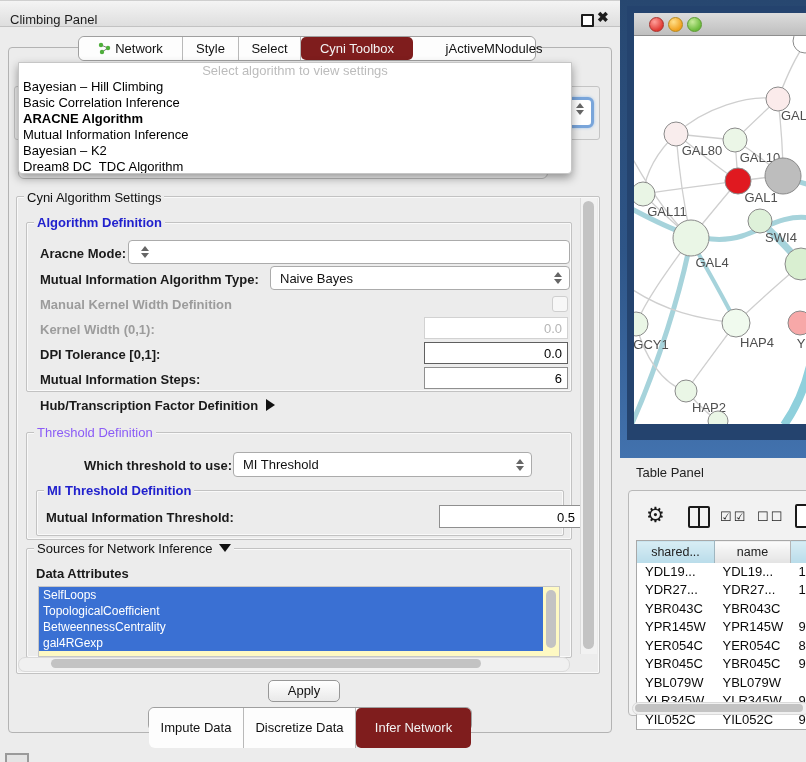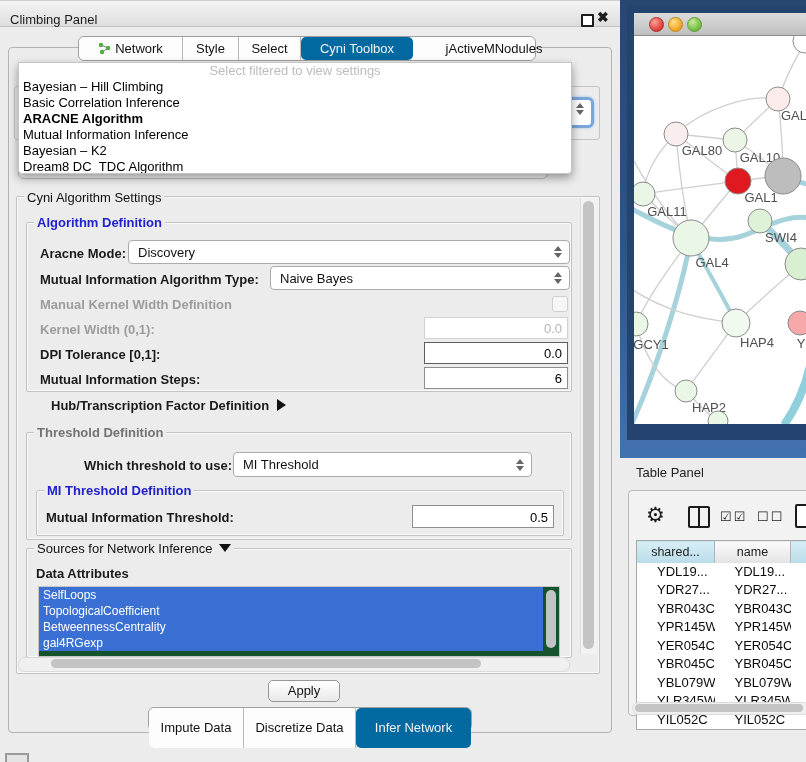--- a/index.html
+++ b/index.html
@@ -12,21 +12,21 @@
   .cp-title{left:10px;top:12px;font-size:13px;color:#1c1c1c;}
   .float-btn{left:581px;top:14px;width:9px;height:9px;border:2px solid #1c1c1c;border-radius:1px;background:#fff;}
   .close-btn{left:597px;top:9px;font-size:14px;font-weight:bold;color:#1c1c1c;}
   .cp-main{left:8px;top:47px;width:602px;height:684px;border:1px solid #b3b3b3;border-radius:4px;background:#ececec;}
   
   .cp-tabs{left:78px;top:36px;height:23px;display:flex;border:1px solid #9f9f9f;border-radius:6px;background:#fff;z-index:5;}
   .seg{height:23px;line-height:23px;text-align:center;font-size:13px;color:#111;border-right:1px solid #b9b9b9;
        display:flex;align-items:center;justify-content:center;gap:4px;box-sizing:border-box;background:#fdfdfd;}
   .seg:last-child{border-right:none;border-radius:0 6px 6px 0;}
   .seg:first-child{border-radius:6px 0 0 6px;}
-  .seg.sel{background:#0369a1;color:#f3f3f3;border-radius:5px;border-right:none;}
+  .seg.sel{background:#7f1d1d;color:#f3f3f3;border-radius:5px;border-right:none;}
   .cp-tabs .seg:nth-child(1){width:104px;} .cp-tabs .seg:nth-child(2){width:56px;}
   .cp-tabs .seg:nth-child(3){width:62px;} .cp-tabs .seg:nth-child(4){width:112px;}
   .cp-tabs .seg:nth-child(5){width:122px;padding-left:40px;}
   .bot-tabs{left:148px;top:707px;height:22px;display:flex;border:1px solid #9f9f9f;border-radius:6px;background:#fff;z-index:6;}
   .bot-tabs .seg{height:40px;line-height:22px;}
   .bot-tabs .seg:nth-child(1){width:95px;} .bot-tabs .seg:nth-child(2){width:112px;} .bot-tabs .seg:nth-child(3){width:115px;}
   
   .popup{left:18px;top:62px;width:552px;height:110px;background:#fff;border:1px solid #c6c6c6;
      border-radius:0 0 4px 4px;box-shadow:0 4px 10px rgba(0,0,0,.38);z-index:20;overflow:hidden;}
   .popup .ph{height:16px;line-height:16px;text-align:center;color:#bcbcbc;font-size:13px;}
@@ -36,37 +36,37 @@
   .ghost-group{left:14px;top:86px;width:584px;height:52px;border:1px solid #c4c4c4;border-radius:3px;z-index:1;}
   .focus-spin{left:566px;top:97px;width:22px;height:25px;background:#fff;border:3px solid #79a5da;border-radius:6px;z-index:2;
       box-shadow:0 0 3px #9cc0e8;}
   .ghost-combo{left:18px;top:150px;width:530px;height:29px;background:#f7f7f7;border:1px solid #bdbdbd;border-radius:6px;
       z-index:1;font-size:13px;color:#ababab;line-height:29px;padding-left:12px;box-sizing:border-box;}
   
   .grp{border:1px solid #c2c2c2;border-radius:2px;box-shadow:inset 0 0 0 1px rgba(255,255,255,.7);}
   .grp-lbl{font-size:13px;background:#ececec;padding:0 3px;z-index:3;}
   .lbl{font-size:13px;font-weight:bold;color:#1a1a1a;}
   .lbl.dis{color:#9c9c9c;}
-  .blue{color:#2121cd;font-weight:bold;} .green{color:#737373;font-weight:bold;}
+  .blue{color:#2121cd;font-weight:bold;} .green{color:#8b5cf6;font-weight:normal;}
   .combo{background:#fff;border:1px solid #ababab;border-radius:4px;font-size:13px;color:#111;
      display:flex;align-items:center;padding-left:9px;box-sizing:border-box;}
   .combo .flex{flex:1;}
   .spin{width:14px;margin-right:4px;display:flex;flex-direction:column;align-items:center;gap:2px;}
   .spin i{width:0;height:0;border-left:4px solid transparent;border-right:4px solid transparent;}
   .spin i.up{border-bottom:5px solid #666;} .spin i.dn{border-top:5px solid #666;}
   .field{background:#fff;font-size:13px;text-align:right;padding-right:5px;box-sizing:border-box;display:block;}
   .field.dis{border:1px solid #d2d2d2;color:#b5b5b5;}
   .field.hot{border:1px solid #5f5f5f;color:#000;}
   .field.nrm{border:1px solid #8f8f8f;color:#000;}
   .chk{width:14px;height:14px;border:1px solid #cfcfcf;border-radius:3px;background:#f7f7f7;}
   .tri-r{display:inline-block;width:0;height:0;border-top:6px solid transparent;border-bottom:6px solid transparent;
       border-left:9px solid #111;margin-left:8px;vertical-align:-1px;}
   .tri-d{display:inline-block;width:0;height:0;border-left:6px solid transparent;border-right:6px solid transparent;
       border-top:8px solid #111;margin-left:6px;vertical-align:1px;}
-  .attr-list{background:#14532d;border:1px solid #c6c6c6;overflow:hidden;}
+  .attr-list{background:#fef9c3;border:1px solid #c6c6c6;overflow:hidden;}
   .attr-list .it{height:16px;line-height:16px;background:#3a70d3;color:#fff;font-size:12px;padding-left:4px;
       margin-right:16px;}
   .sb-v{background:#f2f2f2;border-left:1px solid #dcdcdc;}
   .sb-h{background:#f0f0f0;border:1px solid #dadada;border-radius:7px;}
   .thumb{background:#c3c3c3;border-radius:6px;position:absolute;}
   .btn{background:linear-gradient(#ffffff,#e9e9e9);border:1px solid #979797;border-radius:5px;
       font-size:13px;color:#111;text-align:center;}
   
   .desktop{left:620px;top:0;width:186px;height:458px;background:linear-gradient(#274770,#2e5587 55%,#4272ae);}
   .net-win{left:627px;top:6px;width:200px;height:434px;border:7px solid #24436e;border-bottom-width:16px;
@@ -83,21 +83,21 @@
   .gear{left:646px;top:503px;font-size:21px;color:#1a1a1a;}
   .colicon{left:688px;top:506px;width:18px;height:18px;border:2px solid #1a1a1a;border-radius:2px;}
   .colicon:before{content:"";position:absolute;left:8px;top:0;width:2px;height:18px;background:#1a1a1a;}
   .ckpair{top:509px;font-size:13px;color:#1a1a1a;letter-spacing:2px;}
   .docicon{left:795px;top:504px;width:16px;height:20px;border:2px solid #1a1a1a;border-radius:2px;background:#fff;}
   .tbl{left:636px;top:540px;width:178px;border:1px solid #a8a8a8;background:#fff;border-collapse:collapse;
       font-size:12.5px;table-layout:fixed;}
   .tbl th{height:22px;font-weight:normal;color:#222;border-right:1px solid #9fb6c0;box-sizing:border-box;}
   .tbl th.hl{background:linear-gradient(#d8edf5,#b9dcea);}
   .tbl th.gy{background:linear-gradient(#fbfbfb,#e3e3e3);border-right:1px solid #b5b5b5;}
-  .tbl td{height:16.5px;line-height:16.5px;padding-left:20px;color:#0b0b0b;font-size:13px;white-space:nowrap;overflow:hidden;}
+  .tbl td{height:16.5px;line-height:16.5px;padding-left:8px;color:#0b0b0b;font-size:13px;white-space:nowrap;overflow:hidden;}
   .tbl col:nth-child(1){width:78px;} .tbl col:nth-child(2){width:76px;} .tbl col:nth-child(3){width:60px;}
   .tp-hsb{left:632px;top:702px;width:176px;height:11px;z-index:4;}
   .corner-box{left:5px;top:753px;width:20px;height:9px;border:2px solid #9a9a9a;background:#e4e4e4;}
   .top-tick{left:3px;top:0;width:2px;height:7px;background:#8a8a8a;}
   svg text{font-family:"Liberation Sans",sans-serif;}
 </style>
 </head>
 <body>
 
 <div class="root">
@@ -145,21 +145,20 @@
     </div>
 
   <div class="abs grp" style="left:16px;top:196px;width:582px;height:476px;"></div>
   <div class="abs grp-lbl" style="left:24px;top:190px;color:#111;">Cyni Algorithm Settings</div>
 
   <div class="abs grp" style="left:26px;top:222px;width:544px;height:168px;"></div>
   <div class="abs grp-lbl blue" style="left:34px;top:215px;">Algorithm Definition</div>
 
   <div class="abs lbl" style="left:40px;top:246px;">Aracne Mode:</div>
   <div class="abs combo" style="left:128px;top:240px;width:442px;height:24px;">
-    <span class="flex">Discovery</span>
     <span class="spin">
         <i class="up"></i>
         <i class="dn"></i>
       </span>
   </div>
 
   <div class="abs lbl" style="left:40px;top:272px;">Mutual Information Algorithm Type:</div>
   <div class="abs combo" style="left:270px;top:266px;width:300px;height:24px;">
     <span class="flex">Naive Bayes</span>
     <span class="spin">
@@ -173,38 +172,38 @@
 
   <div class="abs lbl dis" style="left:40px;top:322px;">Kernel Width (0,1):</div>
   <div class="abs field dis" style="left:424px;top:317px;width:144px;height:22px;line-height:22px;">0.0</div>
 
   <div class="abs lbl" style="left:40px;top:347px;">DPI Tolerance [0,1]:</div>
   <div class="abs field hot" style="left:424px;top:342px;width:144px;height:22px;line-height:22px;">0.0</div>
 
   <div class="abs lbl" style="left:40px;top:372px;">Mutual Information Steps:</div>
   <div class="abs field nrm" style="left:424px;top:367px;width:144px;height:22px;line-height:22px;">6</div>
 
-  <div class="abs lbl" style="left:40px;top:398px;margin-left:11px;"><span>Hub/Transcription Factor Definition</span><span class="tri-r"></span></div>
+  <div class="abs lbl" style="left:40px;top:398px;"><span>Hub/Transcription Factor Definition</span><span class="tri-r"></span></div>
 
   <div class="abs grp" style="left:26px;top:432px;width:544px;height:106px;"></div>
   <div class="abs grp-lbl green" style="left:34px;top:425px;">Threshold Definition</div>
 
   <div class="abs lbl" style="left:84px;top:458px;">Which threshold to use:</div>
   <div class="abs combo" style="left:233px;top:452px;width:299px;height:25px;">
     <span class="flex">MI Threshold</span>
     <span class="spin">
         <i class="up"></i>
         <i class="dn"></i>
       </span>
   </div>
 
   <div class="abs grp" style="left:36px;top:490px;width:526px;height:44px;"></div>
   <div class="abs grp-lbl blue" style="left:44px;top:483px;">MI Threshold Definition</div>
   <div class="abs lbl" style="left:46px;top:510px;">Mutual Information Threshold:</div>
-  <div class="abs field nrm" style="left:412px;top:505px;width:142px;height:23px;line-height:23px;">0.5</div>
+  <div class="abs field nrm" style="left:439px;top:505px;width:142px;height:23px;line-height:23px;">0.5</div>
 
   <div class="abs grp" style="left:26px;top:548px;width:544px;height:108px;"></div>
   <div class="abs grp-lbl" style="left:34px;top:541px;color:#111;"><span>Sources for Network Inference</span><span class="tri-d"></span></div>
   <div class="abs lbl" style="left:36px;top:566px;">Data Attributes</div>
   <div class="abs attr-list" style="left:38px;top:586px;width:520px;height:69px;" id="attr-list">
       <div class="it">SelfLoops</div>
       <div class="it">TopologicalCoefficient</div>
       <div class="it">BetweennessCentrality</div>
       <div class="it">gal4RGexp</div>
     </div>
@@ -220,21 +219,21 @@
 
   <div class="abs btn" style="left:268px;top:680px;width:70px;height:20px;line-height:20px;">Apply</div>
 
   <div class="abs bot-tabs" id="bot-tabs">
       <div class="seg">Impute Data</div>
       <div class="seg">Discretize Data</div>
       <div class="seg sel">Infer Network</div>
     </div>
 
   <div class="abs popup" id="popup">
-    <div class="ph">Select filtered to view settings</div>
+    <div class="ph">Select algorithm to view settings</div>
   <div class="it">Bayesian – Hill Climbing</div>
       <div class="it">Basic Correlation Inference</div>
       <div class="it b">ARACNE Algorithm</div>
       <div class="it">Mutual Information Inference</div>
       <div class="it">Bayesian – K2</div>
       <div class="it">Dream8 DC_TDC Algorithm</div>
     </div>
 
   <div class="abs corner-box"></div>
 

